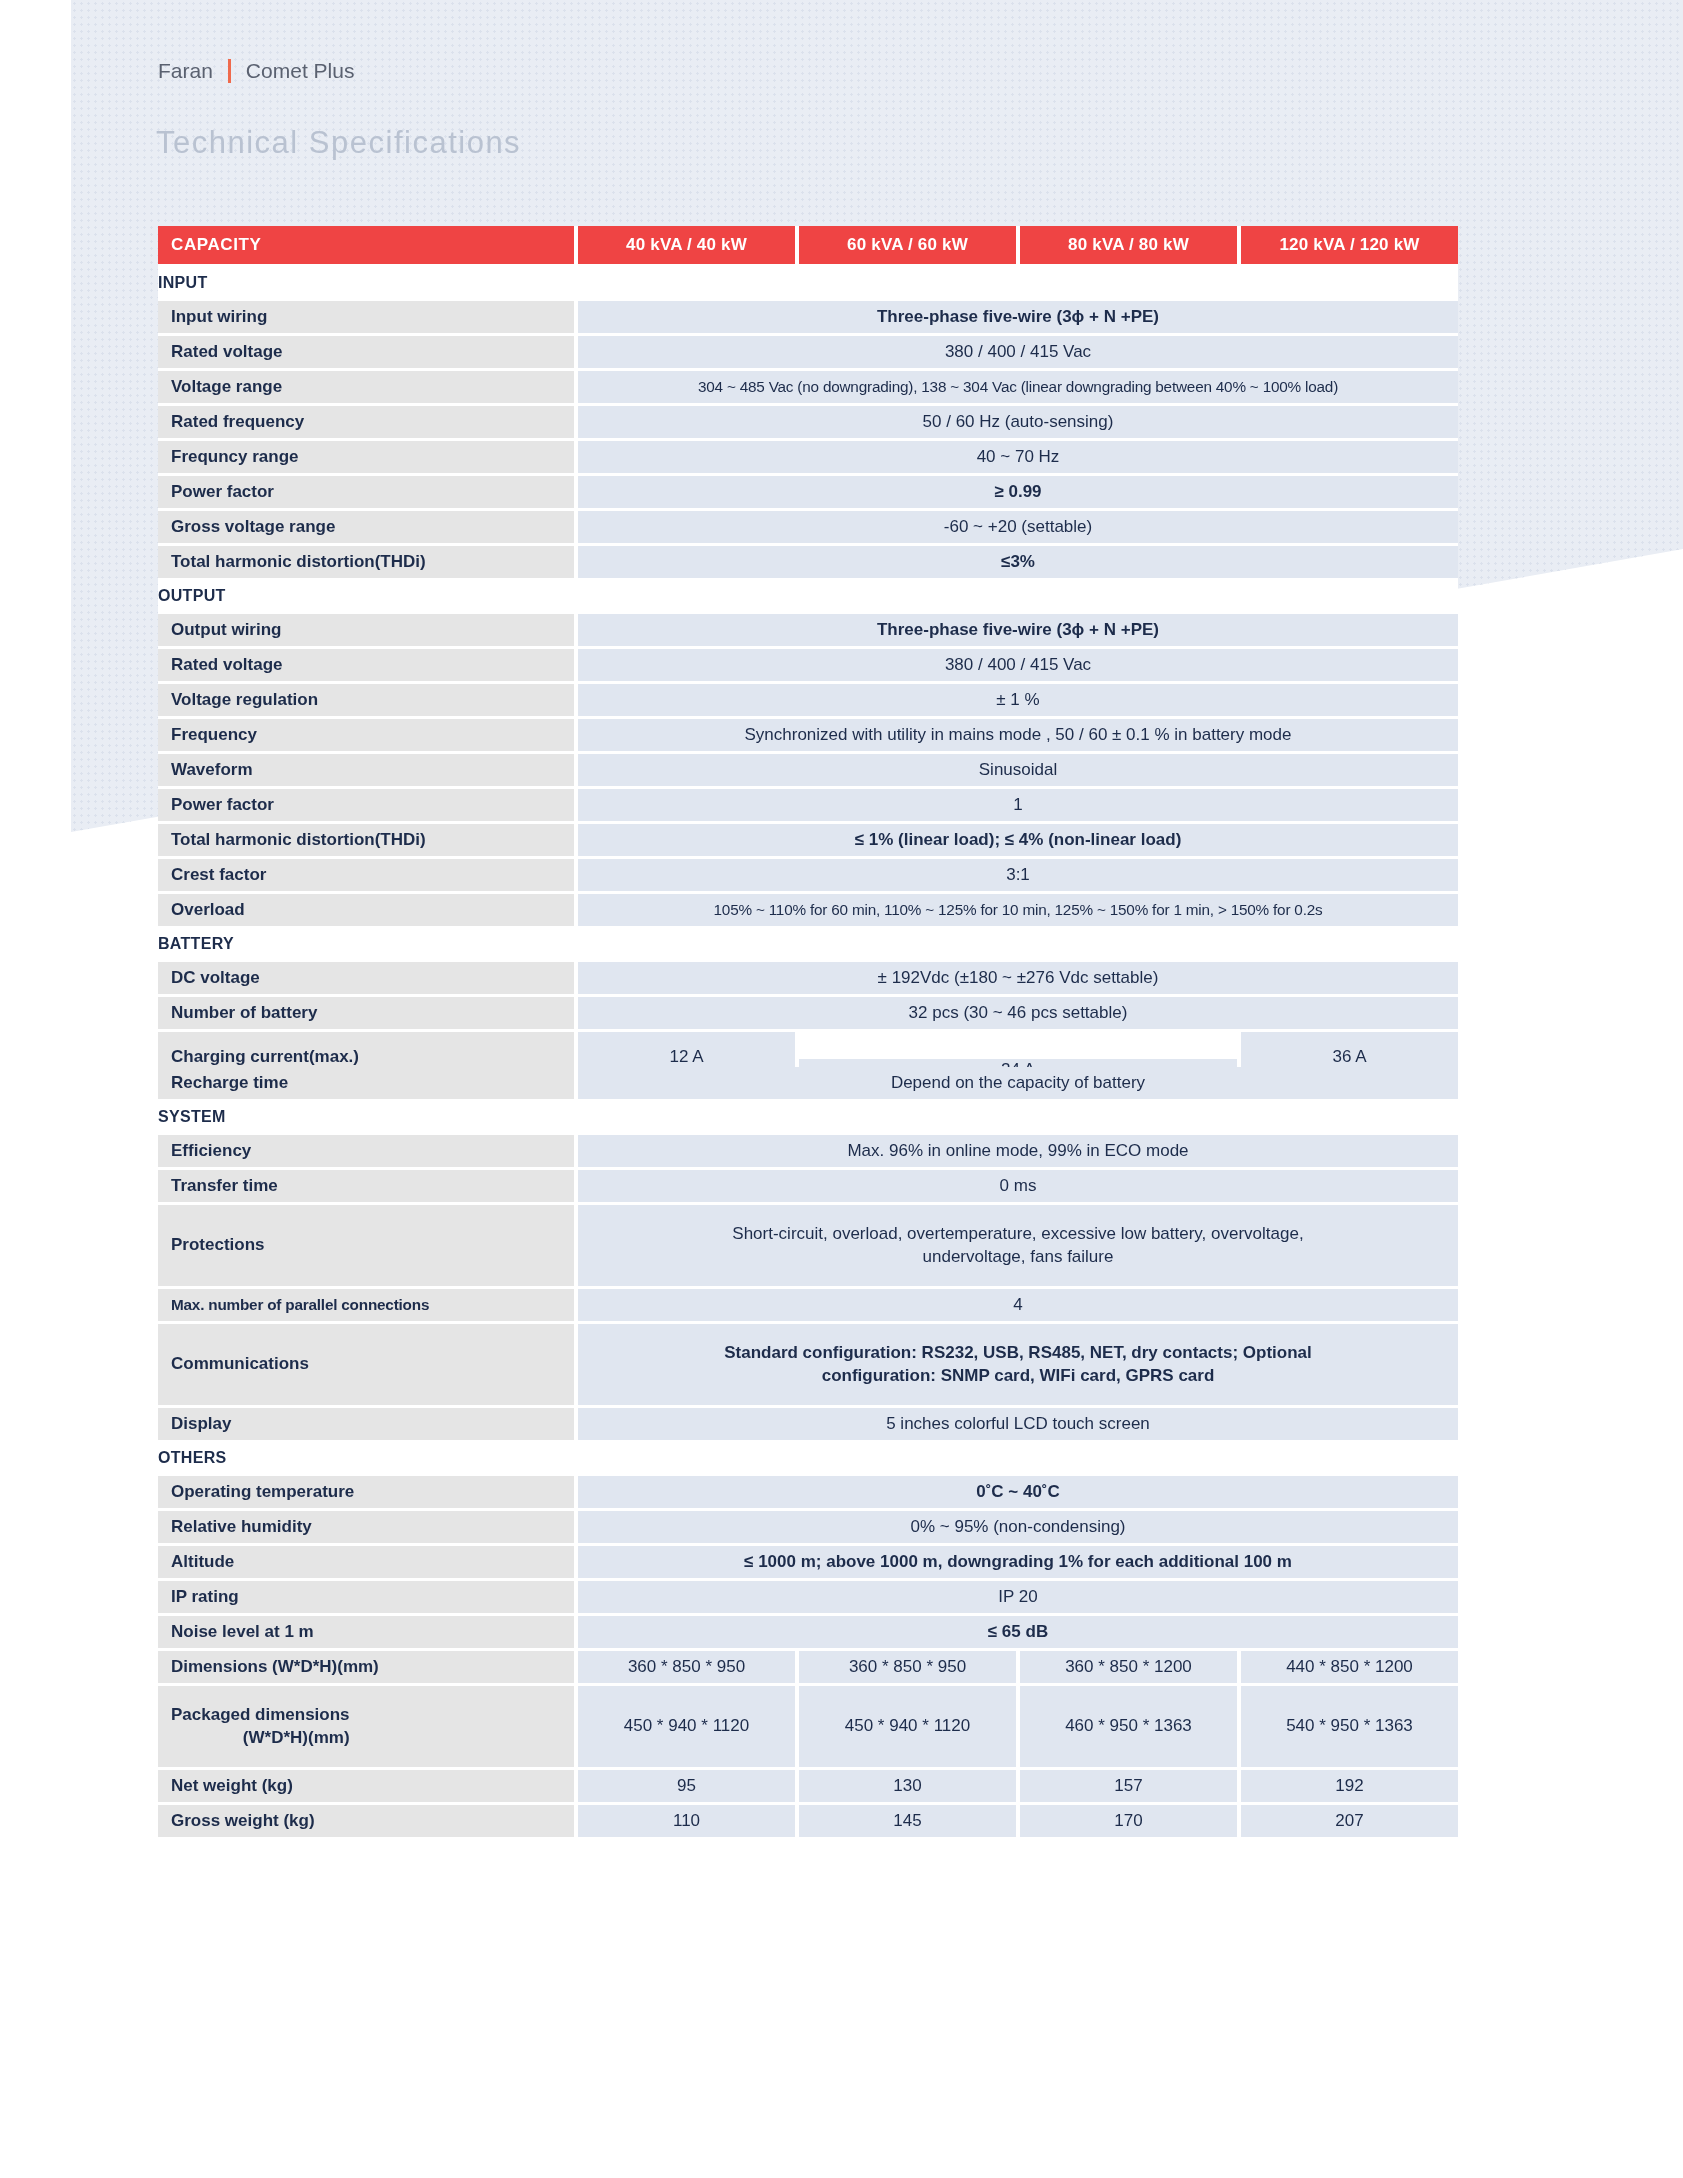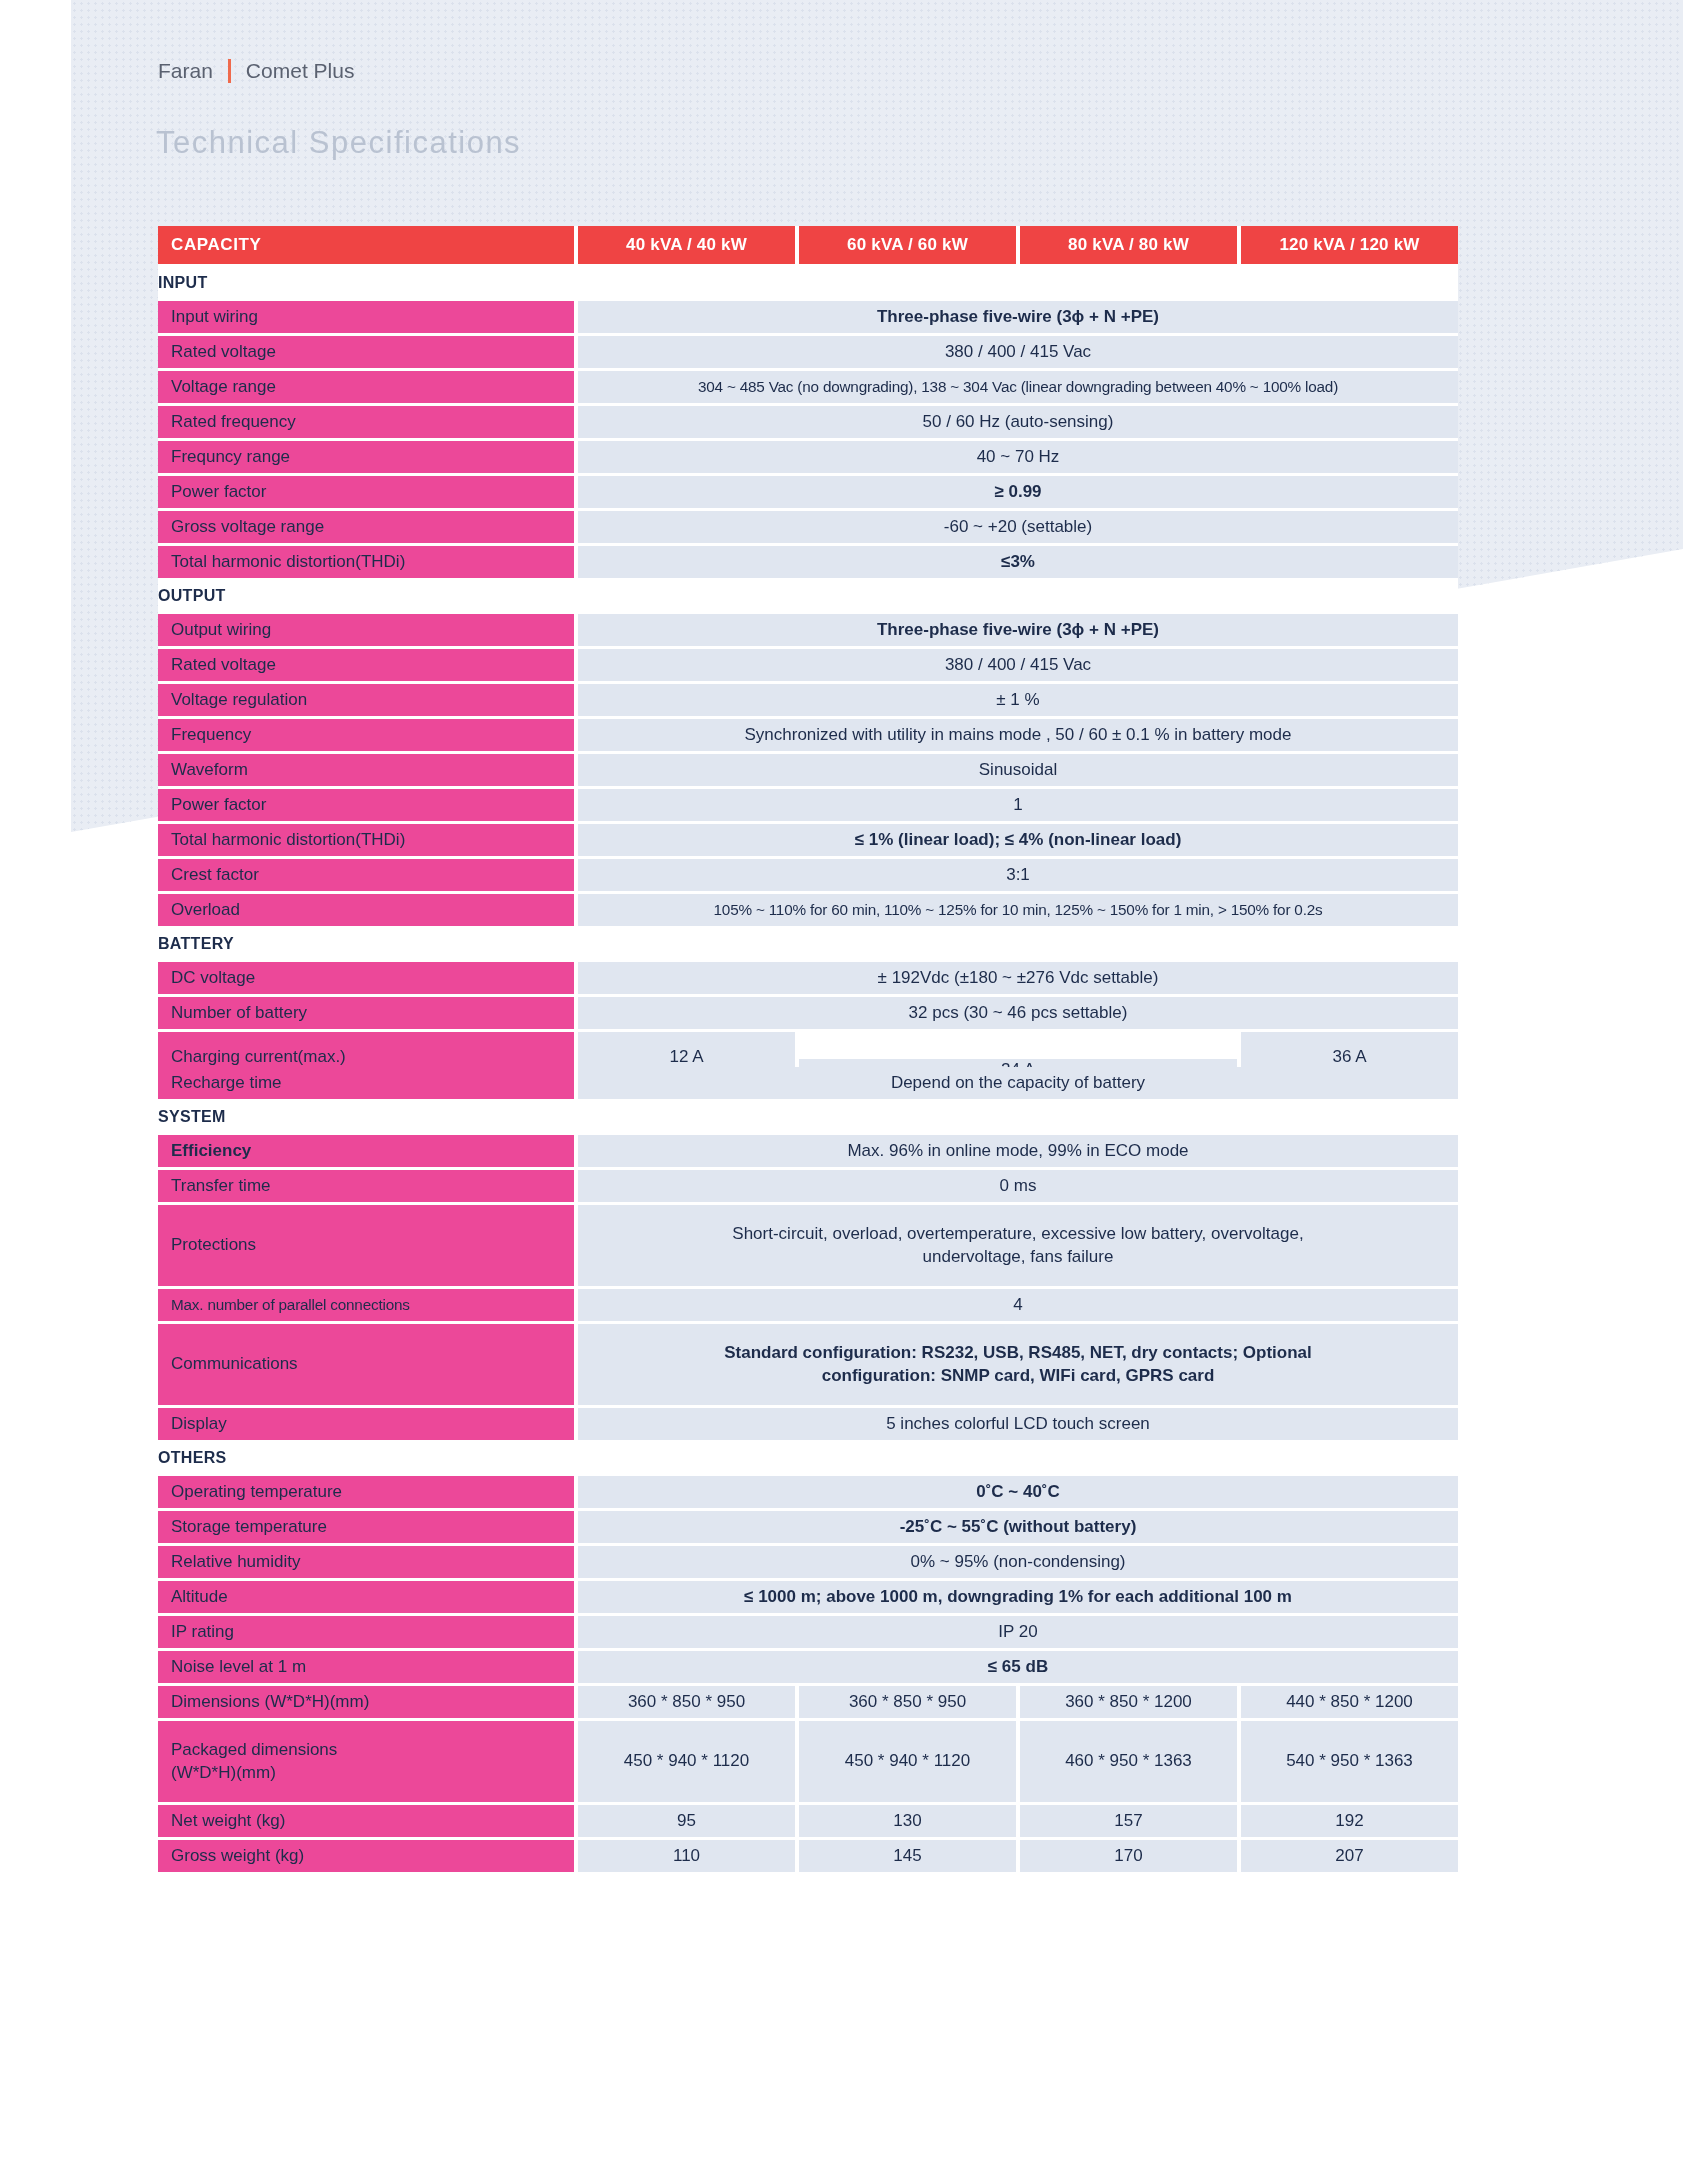--- a/index.html
+++ b/index.html
@@ -35,21 +35,21 @@
   }
   .hcell.first{justify-content:flex-start;padding-left:13px;letter-spacing:0.6px;}
   .row{height:32px;margin-bottom:3px;}
   .row.tall{height:81px;}
   .srow{height:30px;display:flex;align-items:center;margin-bottom:3px;background:transparent;}
   .section-label{font-weight:600;font-size:16px;color:#1d2c4b;padding-left:0;letter-spacing:0.3px;}
   .cell{
     display:flex;align-items:center;justify-content:center;background:#e0e6f0;
     color:#1d2c4b;font-size:17px;white-space:pre-line;text-align:center;line-height:1.3;
   }
-  .cell.label{justify-content:flex-start;padding-left:13px;background:#ec4899;text-align:left;}
+  .cell.label{justify-content:flex-start;padding-left:13px;background:#e5e5e5;text-align:right;font-weight:bold;}
   .cell.all{grid-column:2 / -1;}
   .b{font-weight:700;}
   .s{font-size:15.3px;letter-spacing:-0.2px;}
 </style>
 </head>
 <body>
 
 <div class="bg-diag"></div>
 
 <div class="brand">
@@ -194,24 +194,20 @@
         <div class="cell val all">5 inches colorful LCD touch screen</div>
       </div>
       <div class="srow">
         <div class="section-label">OTHERS</div>
       </div>
       <div class="row">
         <div class="cell label">Operating temperature</div>
         <div class="cell val all b">0˚C ~ 40˚C</div>
       </div>
       <div class="row">
-        <div class="cell label">Storage temperature</div>
-        <div class="cell val all b">-25˚C ~ 55˚C (without battery)</div>
-      </div>
-      <div class="row">
         <div class="cell label">Relative humidity</div>
         <div class="cell val all">0% ~ 95% (non-condensing)</div>
       </div>
       <div class="row">
         <div class="cell label">Altitude</div>
         <div class="cell val all b">≤ 1000 m; above 1000 m, downgrading 1% for each additional 100 m</div>
       </div>
       <div class="row">
         <div class="cell label">IP rating</div>
         <div class="cell val all">IP 20</div>

